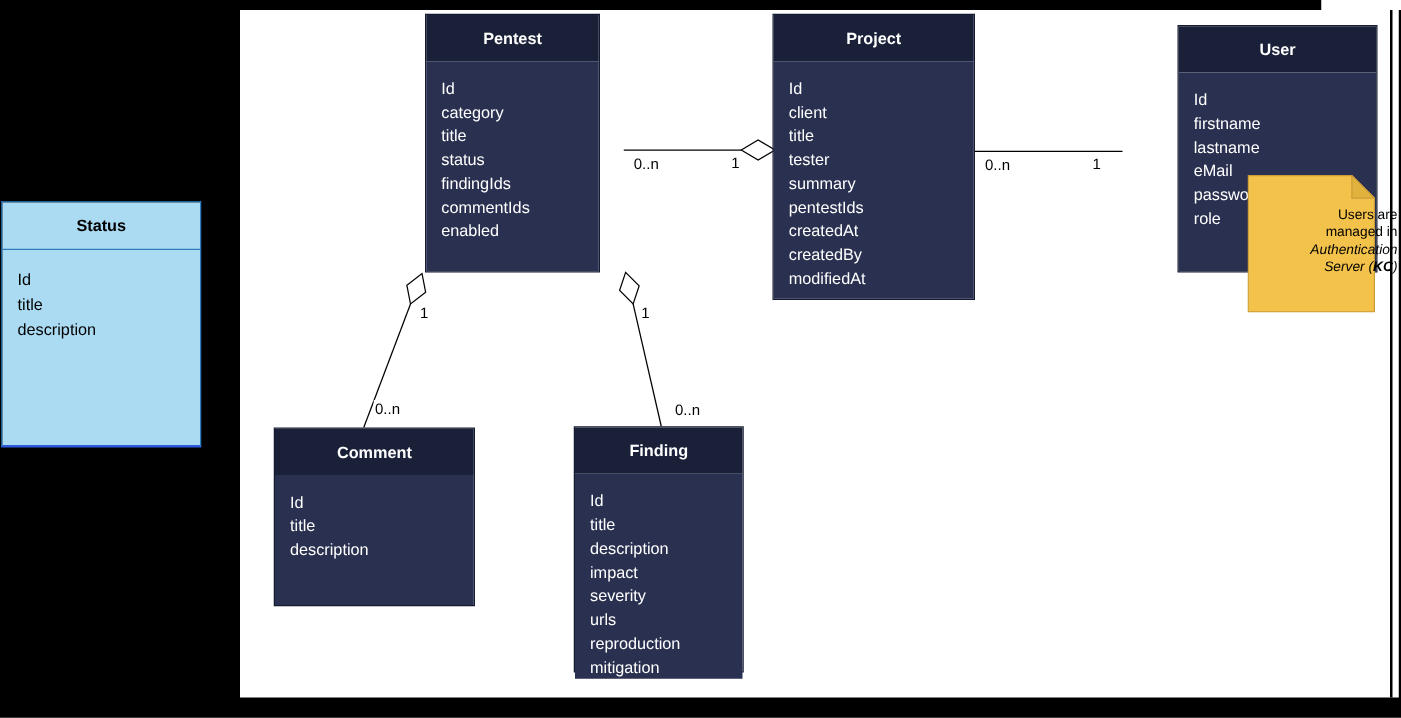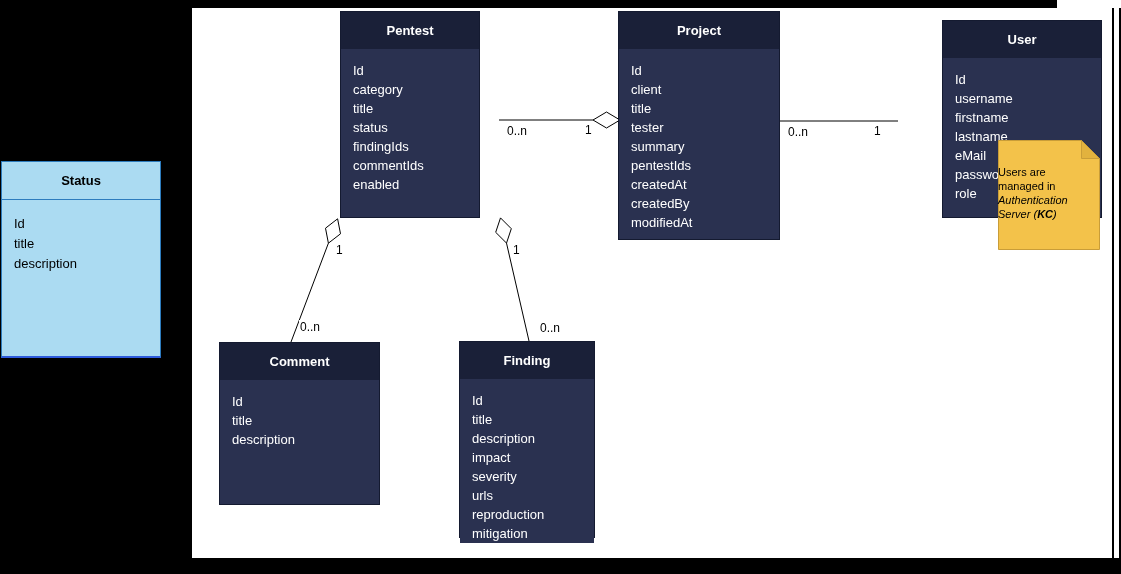--- a/index.html
+++ b/index.html
@@ -21,36 +21,36 @@
   .entity.dark .hdr{background:#1A2038;color:#fff;}
   .entity.dark .bod{background:#2A3150;color:#fff;}
   .entity.light{border:1px solid #2D7CBE;border-bottom:2px solid #2E5BDC;}
   .entity.light .hdr{background:#ABDBF2;color:#000;border-bottom:1px solid #2D7CBE;}
   .entity.light .bod{background:#ABDBF2;color:#000;padding-top:14px;line-height:20px;}
 
   .ent-pentest{left:340px;top:11px;width:140px;height:207px;}
   .ent-project{left:618px;top:11px;width:162px;height:229px;}
   .ent-user{left:898px;top:20px;width:160px;height:198px;margin-left:44px;}
   .ent-status{left:1px;top:161px;width:160px;height:197px;}
-  .ent-comment{left:219px;top:342px;width:161px;height:163px;justify-content:flex-end;}
+  .ent-comment{left:219px;top:342px;width:161px;height:143px;justify-content:flex-end;}
   .ent-finding{left:459px;top:341px;width:136px;height:197px;}
 
   .mult{position:absolute;font-size:12px;color:#000;background:#fff;padding:0 1px;white-space:nowrap;}
   .lbl-e1-n{left:506px;top:124px;}
   .lbl-e1-1{left:584px;top:123px;}
   .lbl-e2-n{left:787px;top:125px;}
   .lbl-e2-1{left:873px;top:124px;}
   .lbl-e3-1{left:335px;top:243px;}
   .lbl-e3-n{left:299px;top:320px;}
   .lbl-e4-1{left:512px;top:243px;}
   .lbl-e4-n{left:539px;top:321px;}
 
   .note{position:absolute;left:998px;top:140px;width:102px;height:110px;}
   .note svg{position:absolute;left:0;top:0;}
-  .note-text{position:absolute;left:0;top:25px;width:120px;text-align:left;
+  .note-text{position:absolute;left:0;top:25px;width:120px;text-align:right;
              font-size:11px;line-height:14px;color:#000;}
   .note-text .it{font-style:italic;}
   .note-text b{font-style:italic;font-weight:bold;}
 </style>
 </head>
 <body>
 
 <div class="stage">
   <div class="canvas"></div>
   <div class="corner-strip"></div>
@@ -101,21 +101,20 @@
         <div>modifiedAt</div>
       </div>
   </div>
 
   <div class="entity dark ent-user">
     <div class="hdr">
       <span>User</span>
     </div>
     <div class="bod">
         <div>Id</div>
-        <div>username</div>
         <div>firstname</div>
         <div>lastname</div>
         <div>eMail</div>
         <div>password</div>
         <div>role</div>
       </div>
   </div>
 
   <div class="entity light ent-status">
     <div class="hdr">

